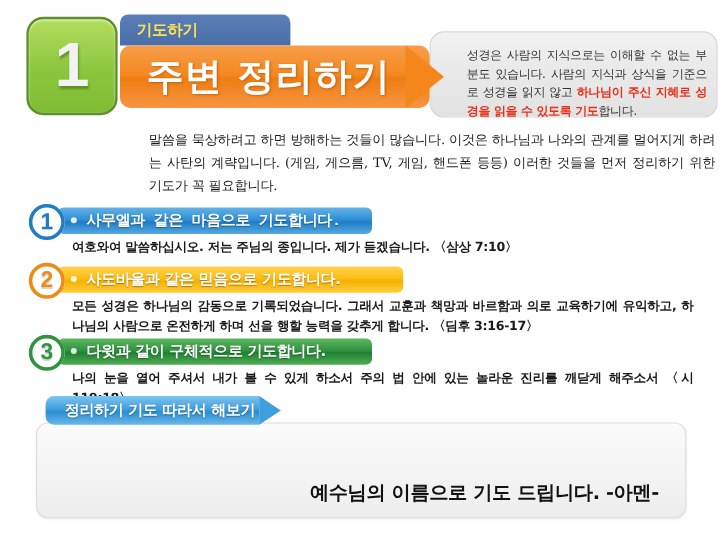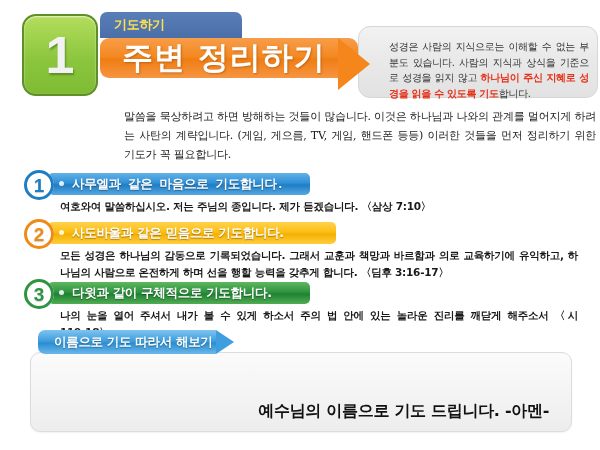--- a/index.html
+++ b/index.html
@@ -61,21 +61,21 @@
     position: absolute;
     left: 14px; top: 4px;
     font-size: 13px;
     font-weight: bold;
     color: #ffe14d;
     letter-spacing: -0.3px;
   }
   .title-bar {
     position: absolute;
     left: 100px; top: 38px;
-    width: 258px; height: 40px;
+    width: 258px; height: 52px;
     background: linear-gradient(180deg, #f79d4a 0%, #f4881f 48%, #ef7d12 52%, #f79542 100%);
     border-radius: 9px;
     z-index: 3;
   }
   .title-bar-text {
     position: absolute;
     left: 22px; top: 50%;
     transform: translateY(-50%);
     font-size: 31px;
     font-weight: bold;
@@ -319,20 +319,20 @@
       <div class="sec-circle-num c-green">3</div>
     </div>
     <div class="sec-banner b-green" style="width:262px;">
       <span class="sec-banner-dot"></span>
       <div class="sec-banner-text">다윗과 같이 구체적으로 기도합니다.</div>
     </div>
     <div class="sec-body" style="top:28px; width:518px;">나의 눈을 열어 주셔서 내가 볼 수 있게 하소서 주의 법 안에 있는 놀라운 진리를 깨닫게 해주소서 〈시 119:18〉</div>
   </div>
 
   <div class="bottom-tab">
-    <div class="bottom-tab-text">이름으로 기도 따라서 해보기</div>
+    <div class="bottom-tab-text">정리하기 기도 따라서 해보기</div>
   </div>
 
   <div class="prayer-box">
     <div class="prayer-amen">예수님의 이름으로 기도 드립니다. -아멘-</div>
   </div>
 
 </div>
 
 </body></html>

